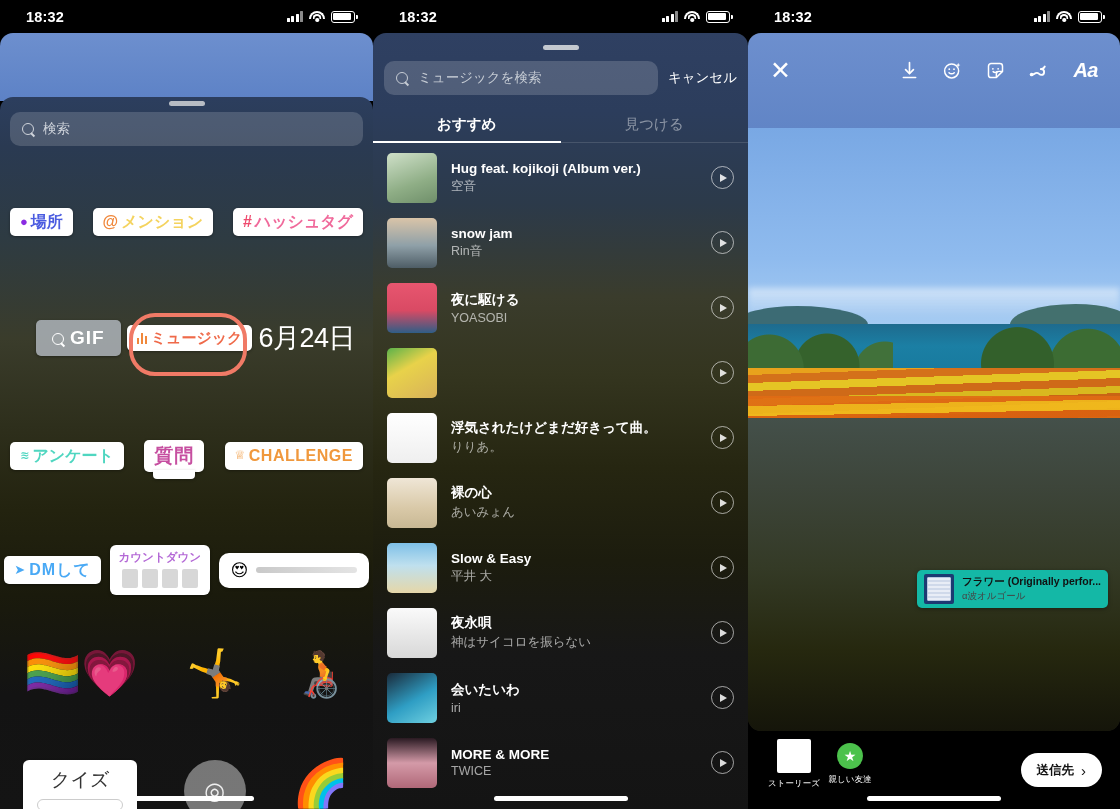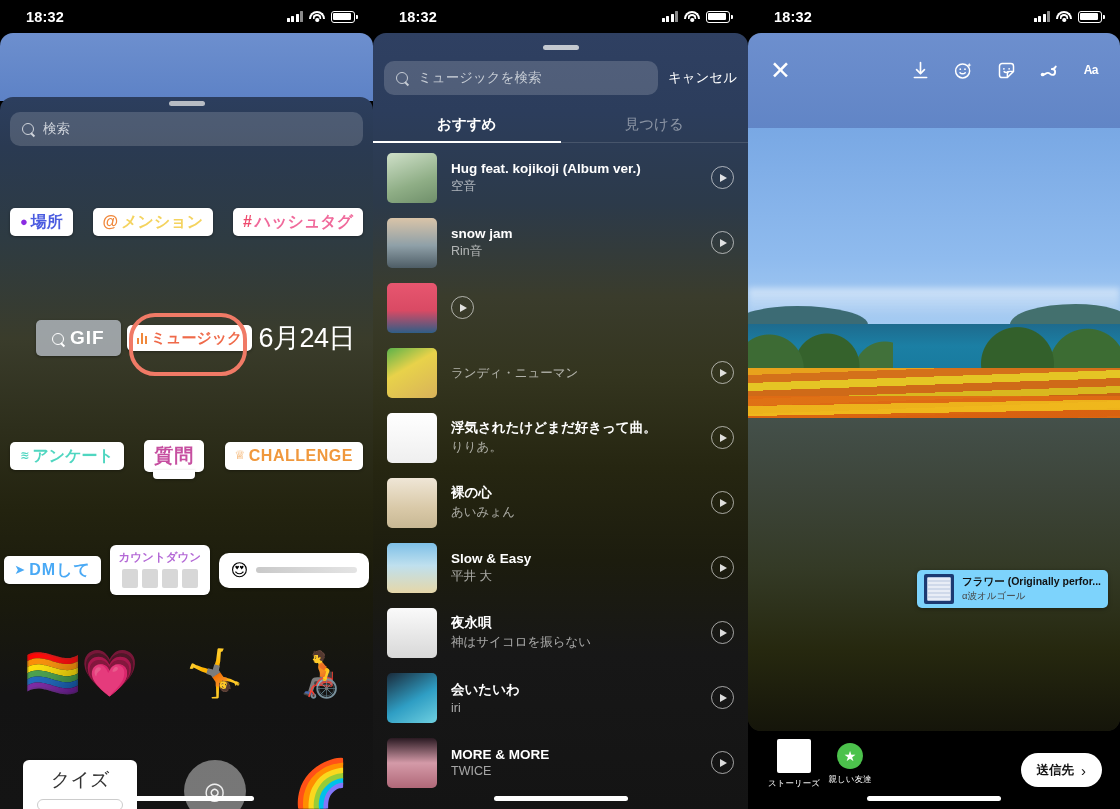--- a/index.html
+++ b/index.html
@@ -208,39 +208,39 @@
   .photo .field2{ position:absolute; left:0; right:0; top:268px; bottom:0;
                   background:
                     repeating-linear-gradient(179deg,
                       #e06b14 0 10px, #f0b91c 10px 20px, #d9600f 20px 30px,
                       #e9c81e 30px 40px, #dd6b12 40px 52px);
                   opacity:.92; }
   .right .below { position:absolute; top:385px; left:0; right:0; bottom:0;
                   background:linear-gradient(180deg,#44504a 0%,#3d453a 22%,#343a26 48%,#26280f 74%,#15150a 100%); }
 
   .music-card { position:absolute; top:537px; left:169px; width:191px; height:38px;
-                background:#7dd3fc; border-radius:5px; display:flex; align-items:center;
+                background:#14b8a6; border-radius:5px; display:flex; align-items:center;
                 gap:8px; padding:4px 7px; box-shadow:0 1px 4px rgba(0,0,0,.35); z-index:10; }
   .music-card .mc-art { width:30px; height:30px; flex:0 0 auto; border-radius:2px;
                         background:#1c3a72; position:relative; overflow:hidden; }
   .music-card .mc-art:before { content:""; position:absolute; inset:3px;
                         border:1px solid #b8c6df; border-radius:1px;
                         background:repeating-linear-gradient(180deg,#e8edf6 0 2px,#cfd9ea 2px 4px); }
   .music-card .mc-txt { min-width:0; flex:1; }
   .music-card .mc-title { color:#111; font-size:10.5px; font-weight:bold;
                           white-space:nowrap; overflow:hidden; text-overflow:ellipsis; }
   .music-card .mc-artist{ color:#444; font-size:9.5px; margin-top:1px;
                           white-space:nowrap; overflow:hidden; text-overflow:ellipsis; }
 
   .top-tools { position:absolute; top:52px; left:0; right:0; height:36px;
                display:flex; align-items:center; z-index:20; padding:0 22px; color:#fff; }
   .top-tools .spacer { flex:1; }
   .tool { margin-left:22px; display:flex; align-items:center; justify-content:center; }
   .close-x { font-size:25px; line-height:1; font-weight:300; }
-  .aa { font-size:12px; font-weight:bold; letter-spacing:-.5px; }
+  .aa { font-size:20px; font-weight:bold; letter-spacing:-.5px;font-style:italic; }
 
   .bottom-bar { position:absolute; left:0; right:0; bottom:0; height:78px;
                 background:#000; display:flex; align-items:flex-start; padding:8px 18px 0;
                 z-index:20; }
   .dest { display:flex; flex-direction:column; align-items:center; width:56px; }
   .dest .sq { width:34px; height:34px; background:#fff; border-radius:2px; }
   .dest .circ { width:26px; height:26px; border-radius:50%; background:#4cc24c;
                 display:flex; align-items:center; justify-content:center;
                 color:#fff; font-size:14px; margin-top:4px; }
   .dest .lbl { color:#fff; font-size:8.5px; margin-top:5px; white-space:nowrap; }
@@ -422,26 +422,29 @@
         <div class="song">
           <div class="cover" style="background: linear-gradient(rgb(217, 196, 168), rgb(143, 160, 168) 55%, rgb(78, 93, 102));"></div>
           <div class="meta">
             <div class="title">snow jam</div>
             <div class="artist">Rin音</div>
           </div>
           <div class="playbtn"></div>
         </div>
         <div class="song">
           <div class="cover" style="background: linear-gradient(rgb(232, 86, 111), rgb(217, 74, 100) 55%, rgb(47, 94, 134));"></div>
+          <div class="meta">
+            <div class="title">夜に駆ける</div>
+            <div class="artist">YOASOBI</div>
+          </div>
           <div class="playbtn"></div>
         </div>
         <div class="song">
           <div class="cover" style="background: linear-gradient(150deg, rgb(91, 178, 74), rgb(232, 210, 74) 40%, rgb(216, 178, 90));"></div>
           <div class="meta">
-            <div class="artist">ランディ・ニューマン</div>
           </div>
           <div class="playbtn"></div>
         </div>
         <div class="song">
           <div class="cover" style="background: linear-gradient(rgb(255, 255, 255), rgb(239, 239, 239));"></div>
           <div class="meta">
             <div class="title">浮気されたけどまだ好きって曲。</div>
             <div class="artist">りりあ。</div>
           </div>
           <div class="playbtn"></div>

